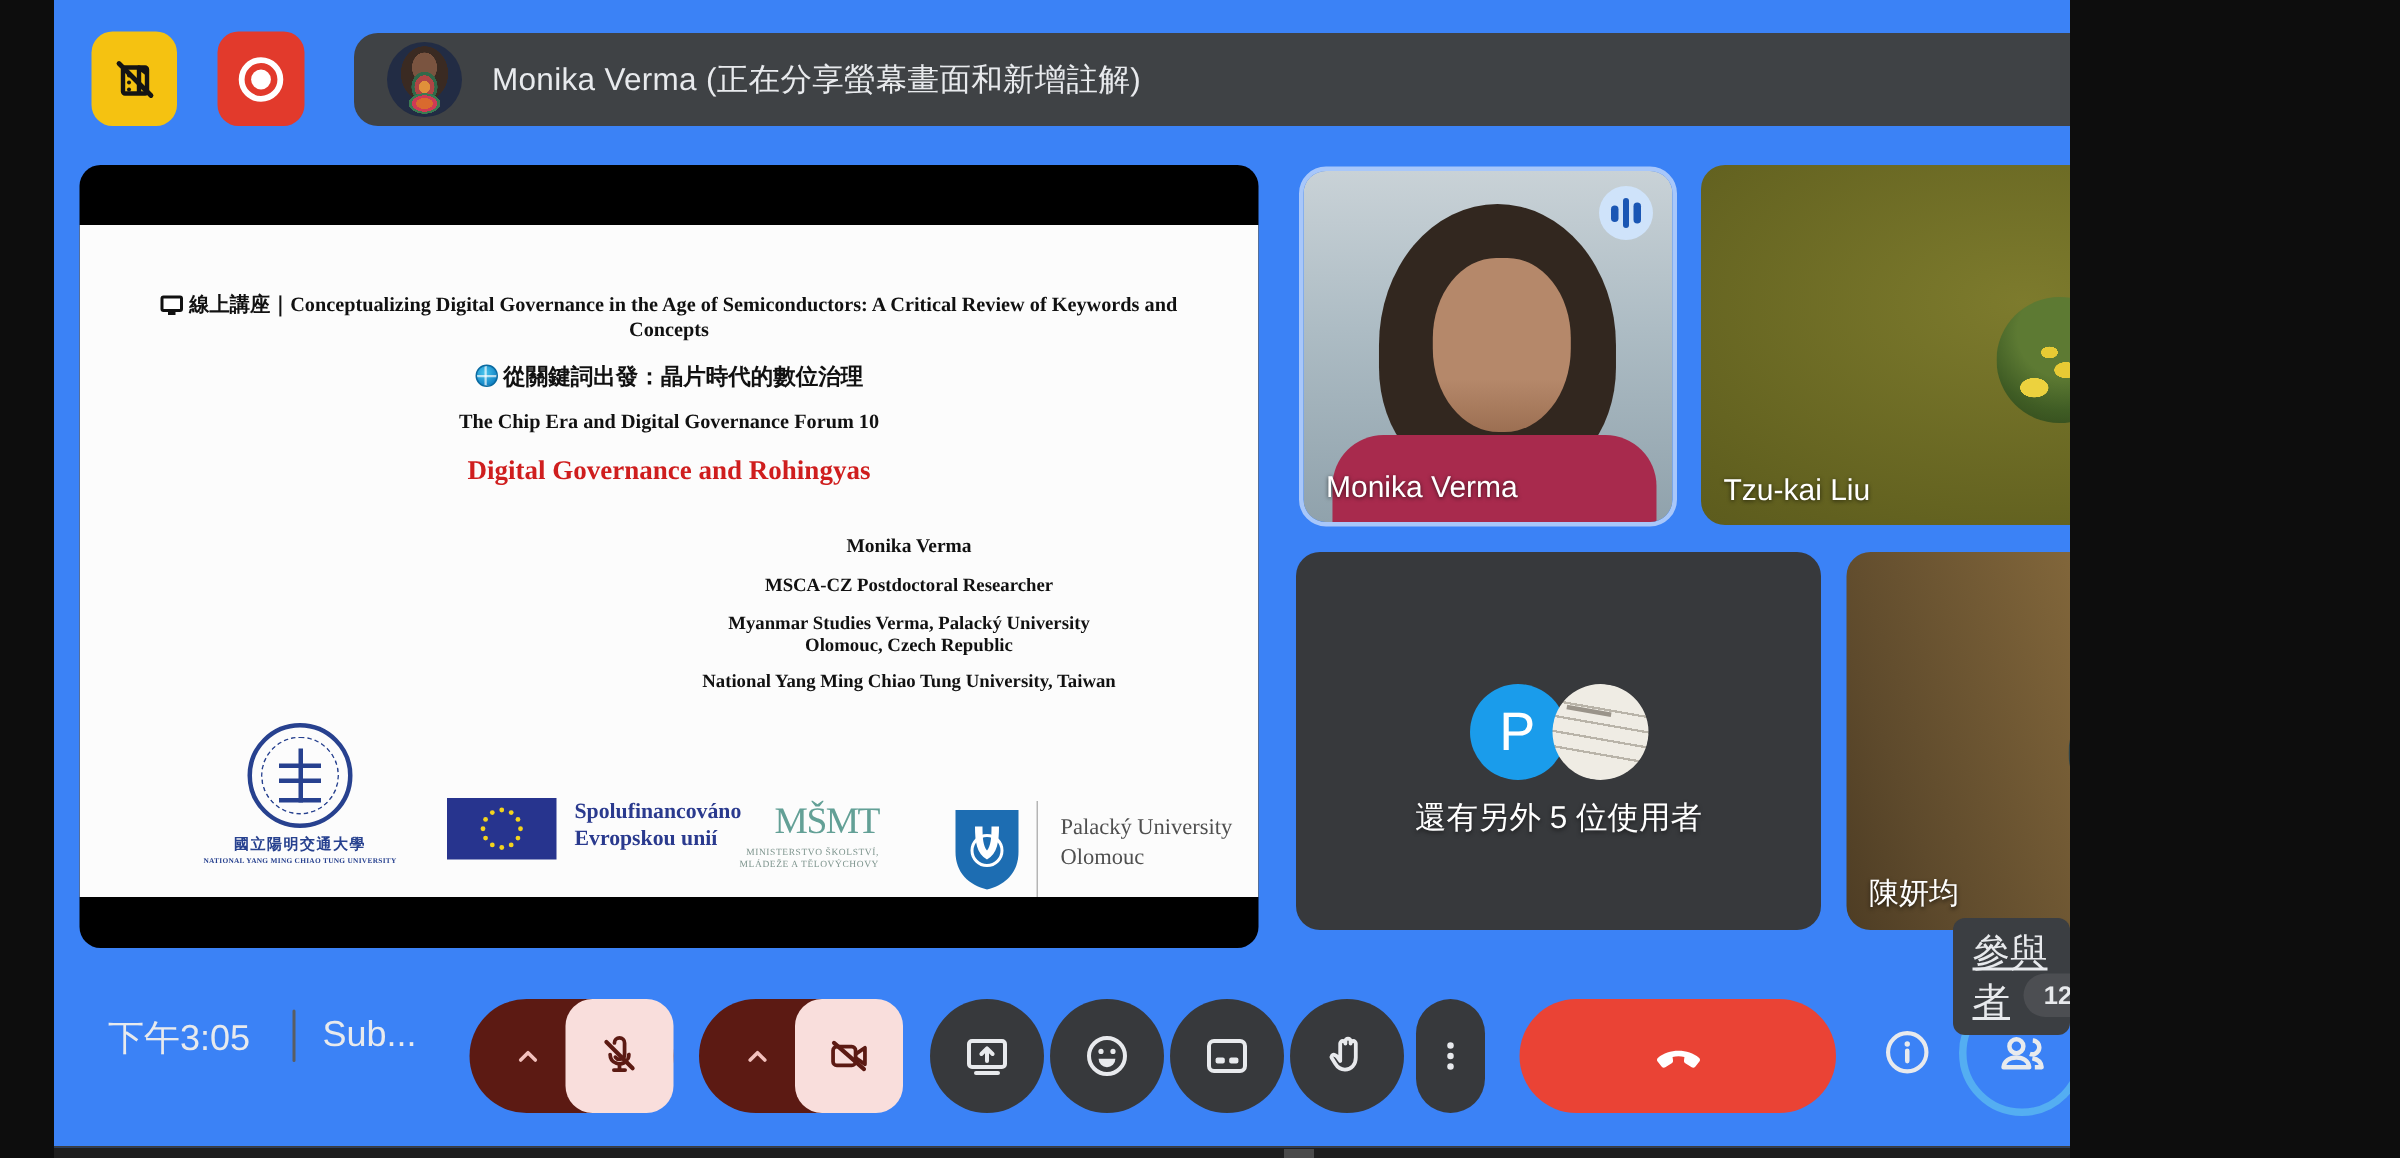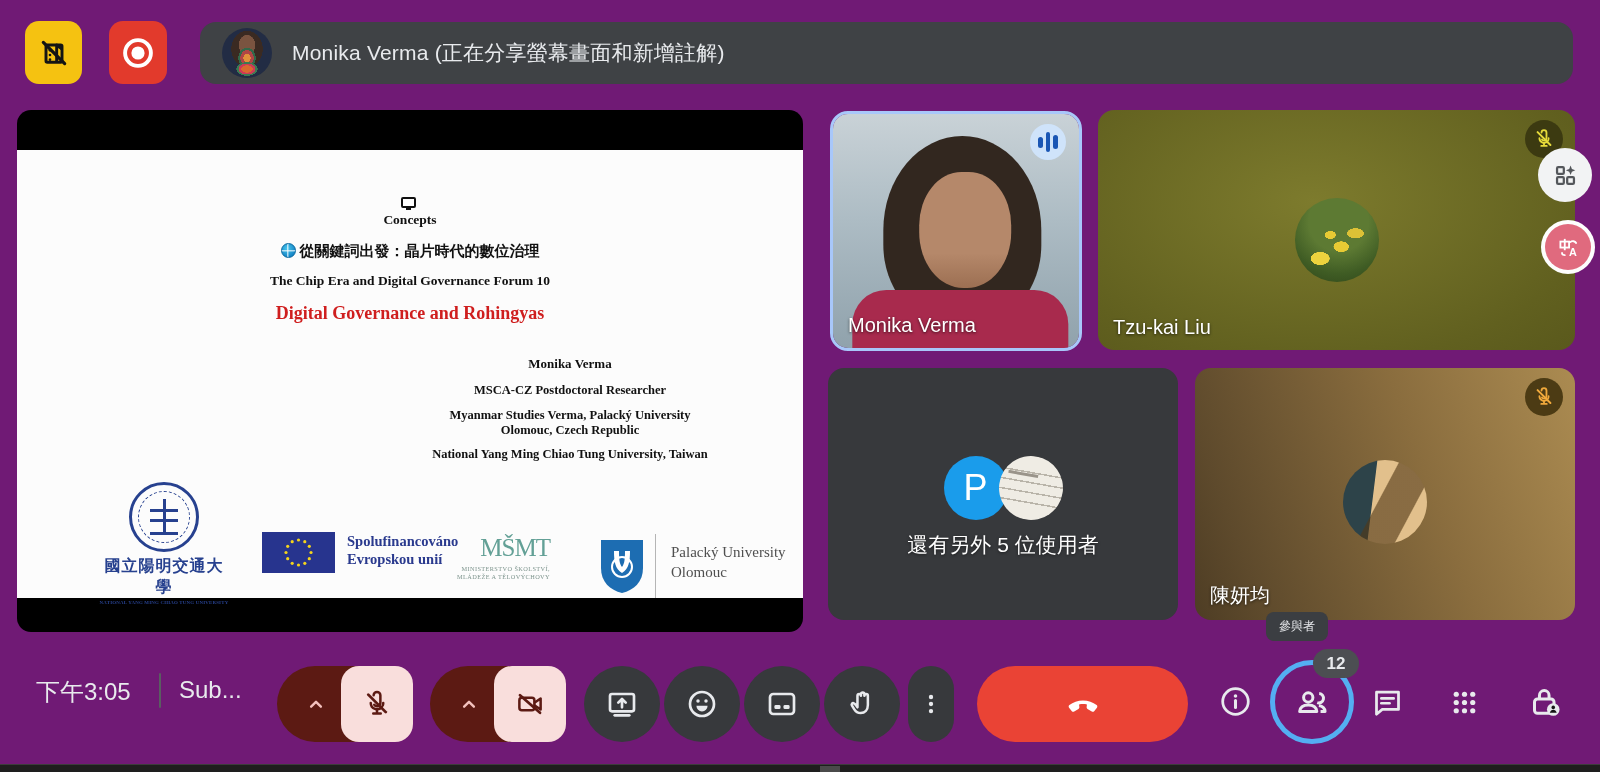--- a/index.html
+++ b/index.html
@@ -1,18 +1,18 @@
 <!DOCTYPE html>
 <html><head>
 <meta charset="utf-8">
 <style>
   * { margin:0; padding:0; box-sizing:border-box; }
   html,body { background:#0d0d0d; }
   body { font-family:"Liberation Sans","DejaVu Sans",sans-serif; }
-  #app { position:relative; width:1600px; height:772px; background:#701a75; overflow:hidden; }
+  #app { position:relative; width:1344px; height:772px; background:#3b82f6; overflow:hidden;margin-left:36px; }
 
   
   .sq-btn { position:absolute; top:21px; border-radius:14px; display:flex; align-items:center; justify-content:center; cursor:pointer; }
   .btn-capture { left:25px; width:57px; height:63px; background:#f5c211; }
   .btn-record  { left:109px; width:58px; height:63px; background:#e23a2c; }
   .share-pill { position:absolute; left:200px; top:22px; width:1373px; height:62px; background:#3f4245; border-radius:16px; display:flex; align-items:center; }
   .share-avatar { position:absolute; left:22px; top:6px; width:50px; height:50px; border-radius:50%;
     background:
       radial-gradient(14px 9px at 50% 82%, #d96a2e 0 40%, #cf3a55 41% 60%, #3b7a52 61% 75%, transparent 76%),
       radial-gradient(12px 14px at 50% 60%, #e0903a 0 30%, #b04545 31% 55%, #31694a 56% 72%, transparent 73%),
@@ -49,21 +49,21 @@
   
   .nycu { position:absolute; left:82px; top:332px; width:130px; text-align:center; color:#27418f; }
   .nycu-seal { width:70px; height:70px; margin:0 auto; border-radius:50%; border:3px solid #27418f; position:relative; }
   .nycu-seal::before { content:""; position:absolute; inset:6px; border-radius:50%; border:1.5px dashed #27418f; }
   .nycu-seal::after { content:""; position:absolute; left:18px; top:14px; width:28px; height:36px;
       background:
         linear-gradient(#27418f,#27418f) 50% 0/3px 100% no-repeat,
         linear-gradient(#27418f,#27418f) 0 30%/100% 3px no-repeat,
         linear-gradient(#27418f,#27418f) 0 60%/100% 3px no-repeat,
         linear-gradient(#27418f,#27418f) 0 100%/100% 3px no-repeat; }
-  .nycu-cjk { margin-top:4px; font-size:16px; font-weight:bold; letter-spacing:1px; font-family:"Liberation Serif",serif; }
+  .nycu-cjk { margin-top:4px; font-size:10px; font-weight:bold; letter-spacing:1px; font-family:"Liberation Serif",serif; }
   .nycu-en { margin-top:2px; font-size:4.9px; font-weight:bold; letter-spacing:.2px; }
   .eu-flag { position:absolute; left:245px; top:382px; width:73px; height:41px; background:#27348e; }
   .eu-text { position:absolute; left:330px; top:382px; font-size:14.5px; font-weight:bold; color:#2a3a8e; line-height:18px; }
   .msmt { position:absolute; left:418px; top:384px; width:115px; text-align:right; }
   .msmt-mark { font-family:"Liberation Serif",serif; font-size:25px; letter-spacing:-1px; color:#63a096; }
   .msmt-cap { margin-top:3px; font-size:6.3px; color:#7d948d; letter-spacing:.4px; line-height:8px; }
   .pal-shield { position:absolute; left:581px; top:387px; }
   .pal-divider { position:absolute; left:638px; top:384px; width:1px; height:64px; background:#b5b5b5; }
   .pal-text { position:absolute; left:654px; top:392px; font-size:15px; color:#4f4f4f; line-height:20px; }
 
@@ -118,21 +118,21 @@
   .ctl-chevron { position:absolute; left:14px; top:0; width:50px; height:76px; display:flex; align-items:center; justify-content:center; }
   .ctl-off { position:absolute; right:0; top:0; width:72px; height:76px; border-radius:18px; background:#f9dedc; display:flex; align-items:center; justify-content:center; }
   .circle-btn { position:absolute; top:666px; width:76px; height:76px; border-radius:50%; background:#37393c; display:flex; align-items:center; justify-content:center; cursor:pointer; }
   .b-present{left:584px;} .b-emoji{left:664px;} .b-cc{left:744px;} .b-hand{left:824px;}
   .b-more { position:absolute; left:908px; top:666px; width:46px; height:76px; border-radius:23px; background:#37393c; display:flex; align-items:center; justify-content:center; cursor:pointer; }
   .b-end { position:absolute; left:977px; top:666px; width:211px; height:76px; border-radius:38px; background:#ea4335; display:flex; align-items:center; justify-content:center; cursor:pointer; }
   .plain-ic { position:absolute; display:flex; align-items:center; justify-content:center; cursor:pointer; }
   .ic-info{left:1219px; top:685px;} .ic-chat{left:1371px; top:686px;} .ic-grid{left:1448px; top:686px;} .ic-lock{left:1527px; top:684px;}
   .people-ring { position:absolute; left:1270px; top:660px; width:84px; height:84px; border-radius:50%; border:5px solid #54aef2; display:flex; align-items:center; justify-content:center; cursor:pointer; }
   .count-badge { position:absolute; left:1313px; top:649px; min-width:46px; height:29px; border-radius:15px; background:#4c4e52; color:#e8eaed; font-size:17px; font-weight:bold; display:flex; align-items:center; justify-content:center; z-index:7; }
-  .tooltip { position:absolute; left:1266px; top:612px; background:#3b3e42; color:#e8eaed; font-size:12px; padding:6px 13px; border-radius:8px; z-index:7; }
+  .tooltip { position:absolute; left:1266px; top:612px; background:#3b3e42; color:#e8eaed; font-size:25px; padding:6px 13px; border-radius:8px; z-index:7;text-decoration:underline; }
 
   .bottom-hairline { position:absolute; left:0; top:764px; width:100%; height:1px; background:#3c3c3c; }
   .bottom-strip { position:absolute; left:0; top:765px; width:100%; height:7px; background:#1e1e1e; }
   .bottom-tab { position:absolute; left:820px; top:766px; width:20px; height:6px; background:#4a4a4a; }
 </style>
 </head>
 <body>
 
 <div id="app">
 
@@ -153,21 +153,21 @@
     </svg>
   </div>
 
   <div class="share-pill">
     <div class="share-avatar"></div>
     <div class="share-label">Monika Verma (正在分享螢幕畫面和新增註解)</div>
   </div>
 
   <div class="screenshare">
     <div class="slide">
-      <div class="s-center s-title1"><span class="mini-monitor"></span></div>
+      <div class="s-center s-title1"><span class="mini-monitor"></span><span>線上講座｜Conceptualizing Digital Governance in the Age of Semiconductors: A Critical Review of Keywords and</span></div>
       <div class="s-center s-title2">Concepts</div>
       <div class="s-center s-sub"><span class="mini-globe"></span><span>從關鍵詞出發：晶片時代的數位治理</span></div>
       <div class="s-center s-forum">The Chip Era and Digital Governance Forum 10</div>
       <div class="s-center s-red">Digital Governance and Rohingyas</div>
       <div class="s-authors">
         <div class="a1">Monika Verma</div>
         <div class="a2">MSCA-CZ Postdoctoral Researcher</div>
         <div class="a3"><span>Myanmar Studies Verma, Palacký University</span><br><span>Olomouc, Czech Republic</span></div>
         <div class="a4">National Yang Ming Chiao Tung University, Taiwan</div>
       </div>

